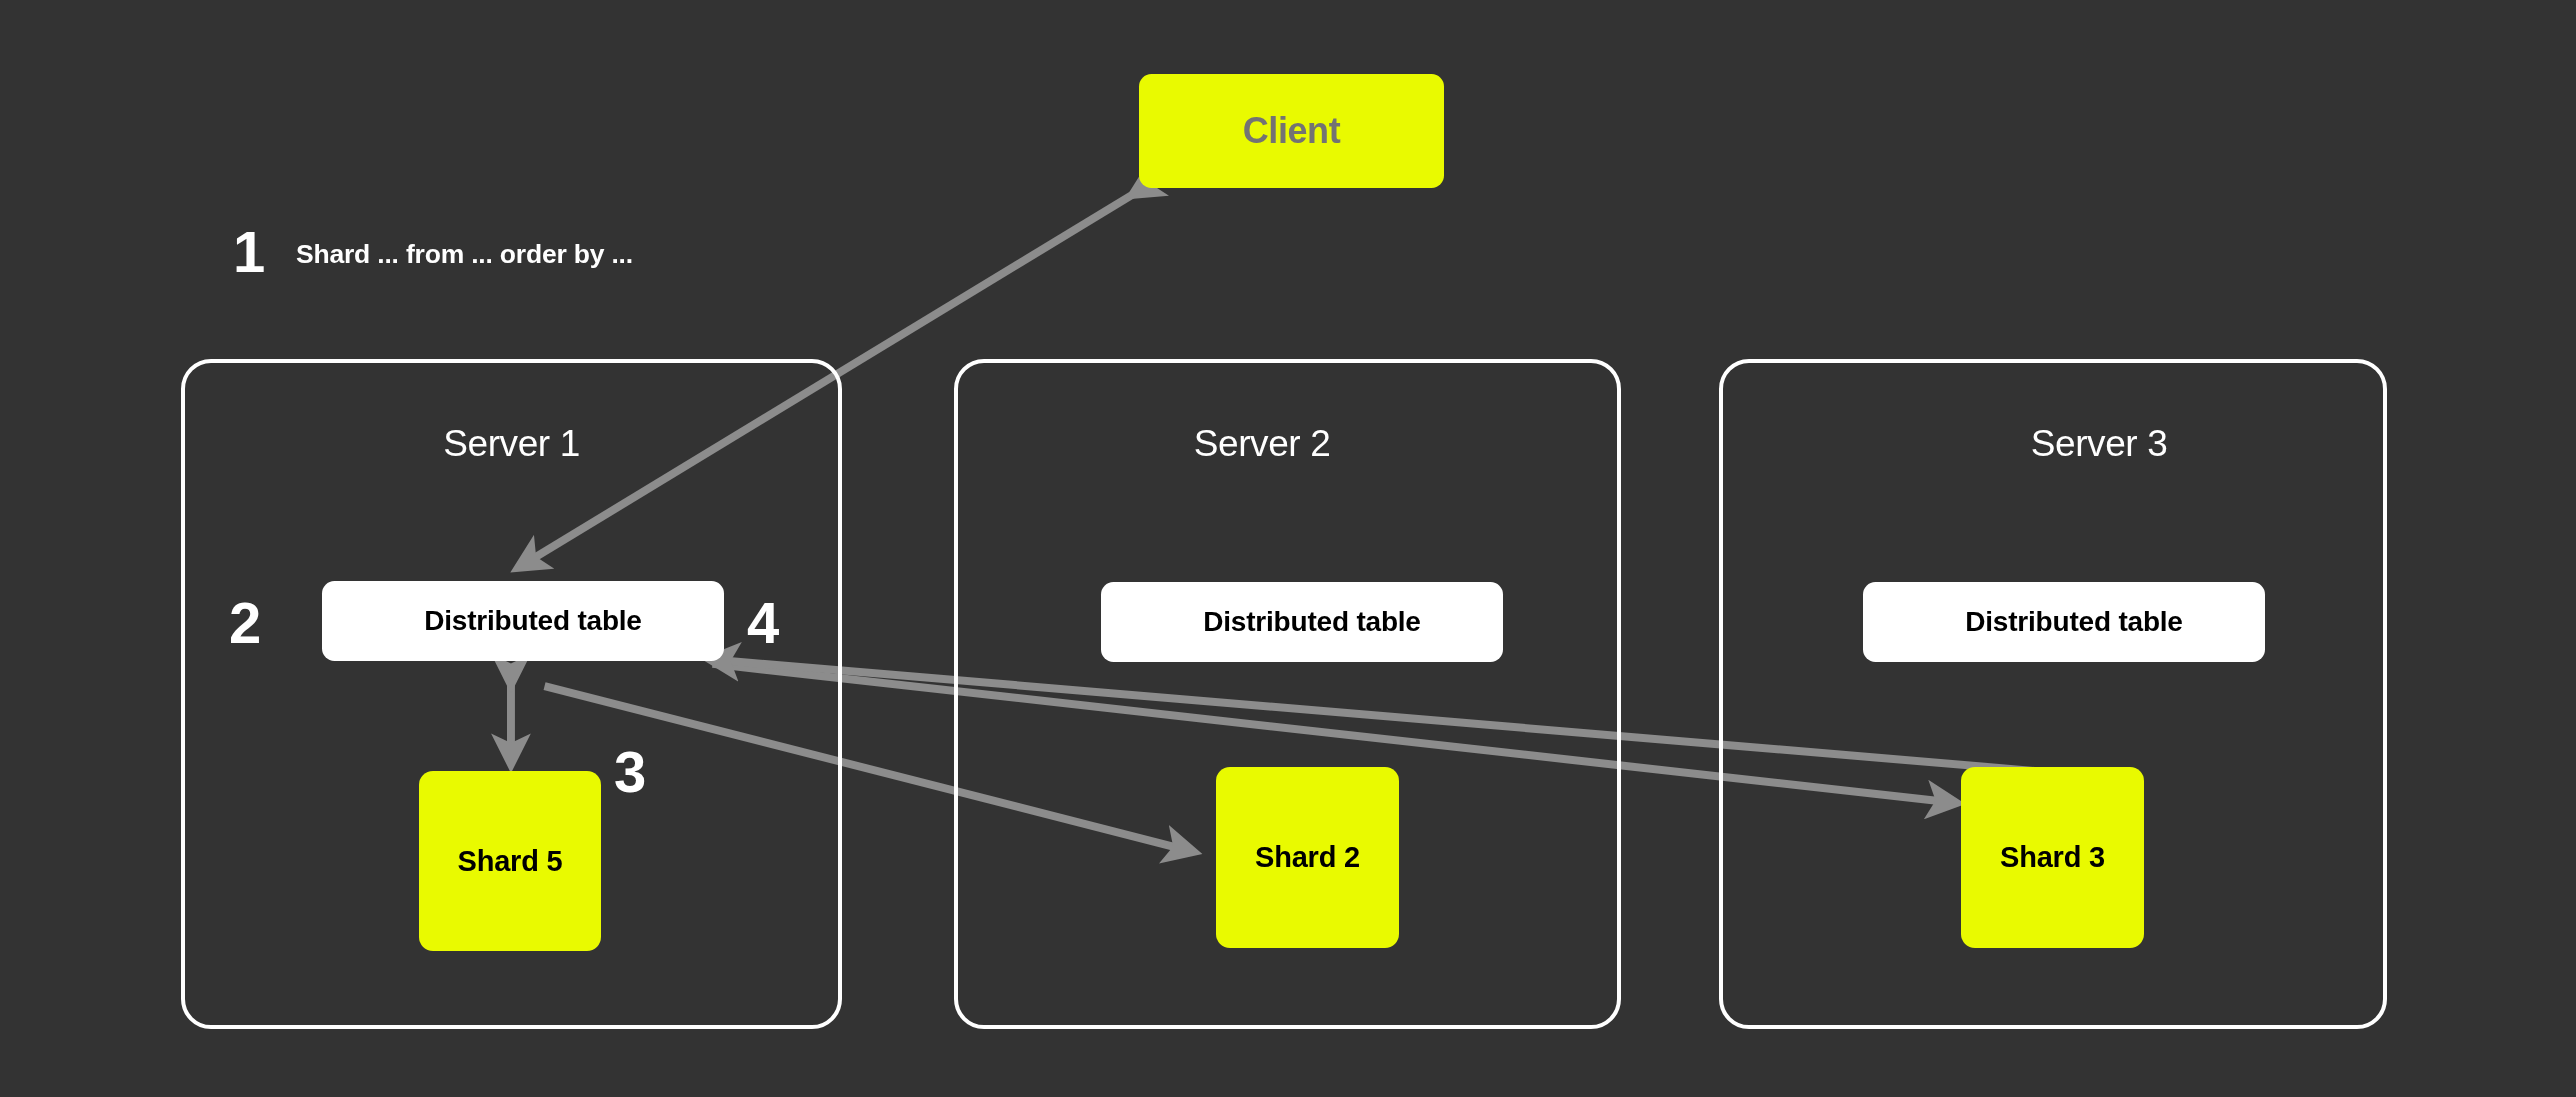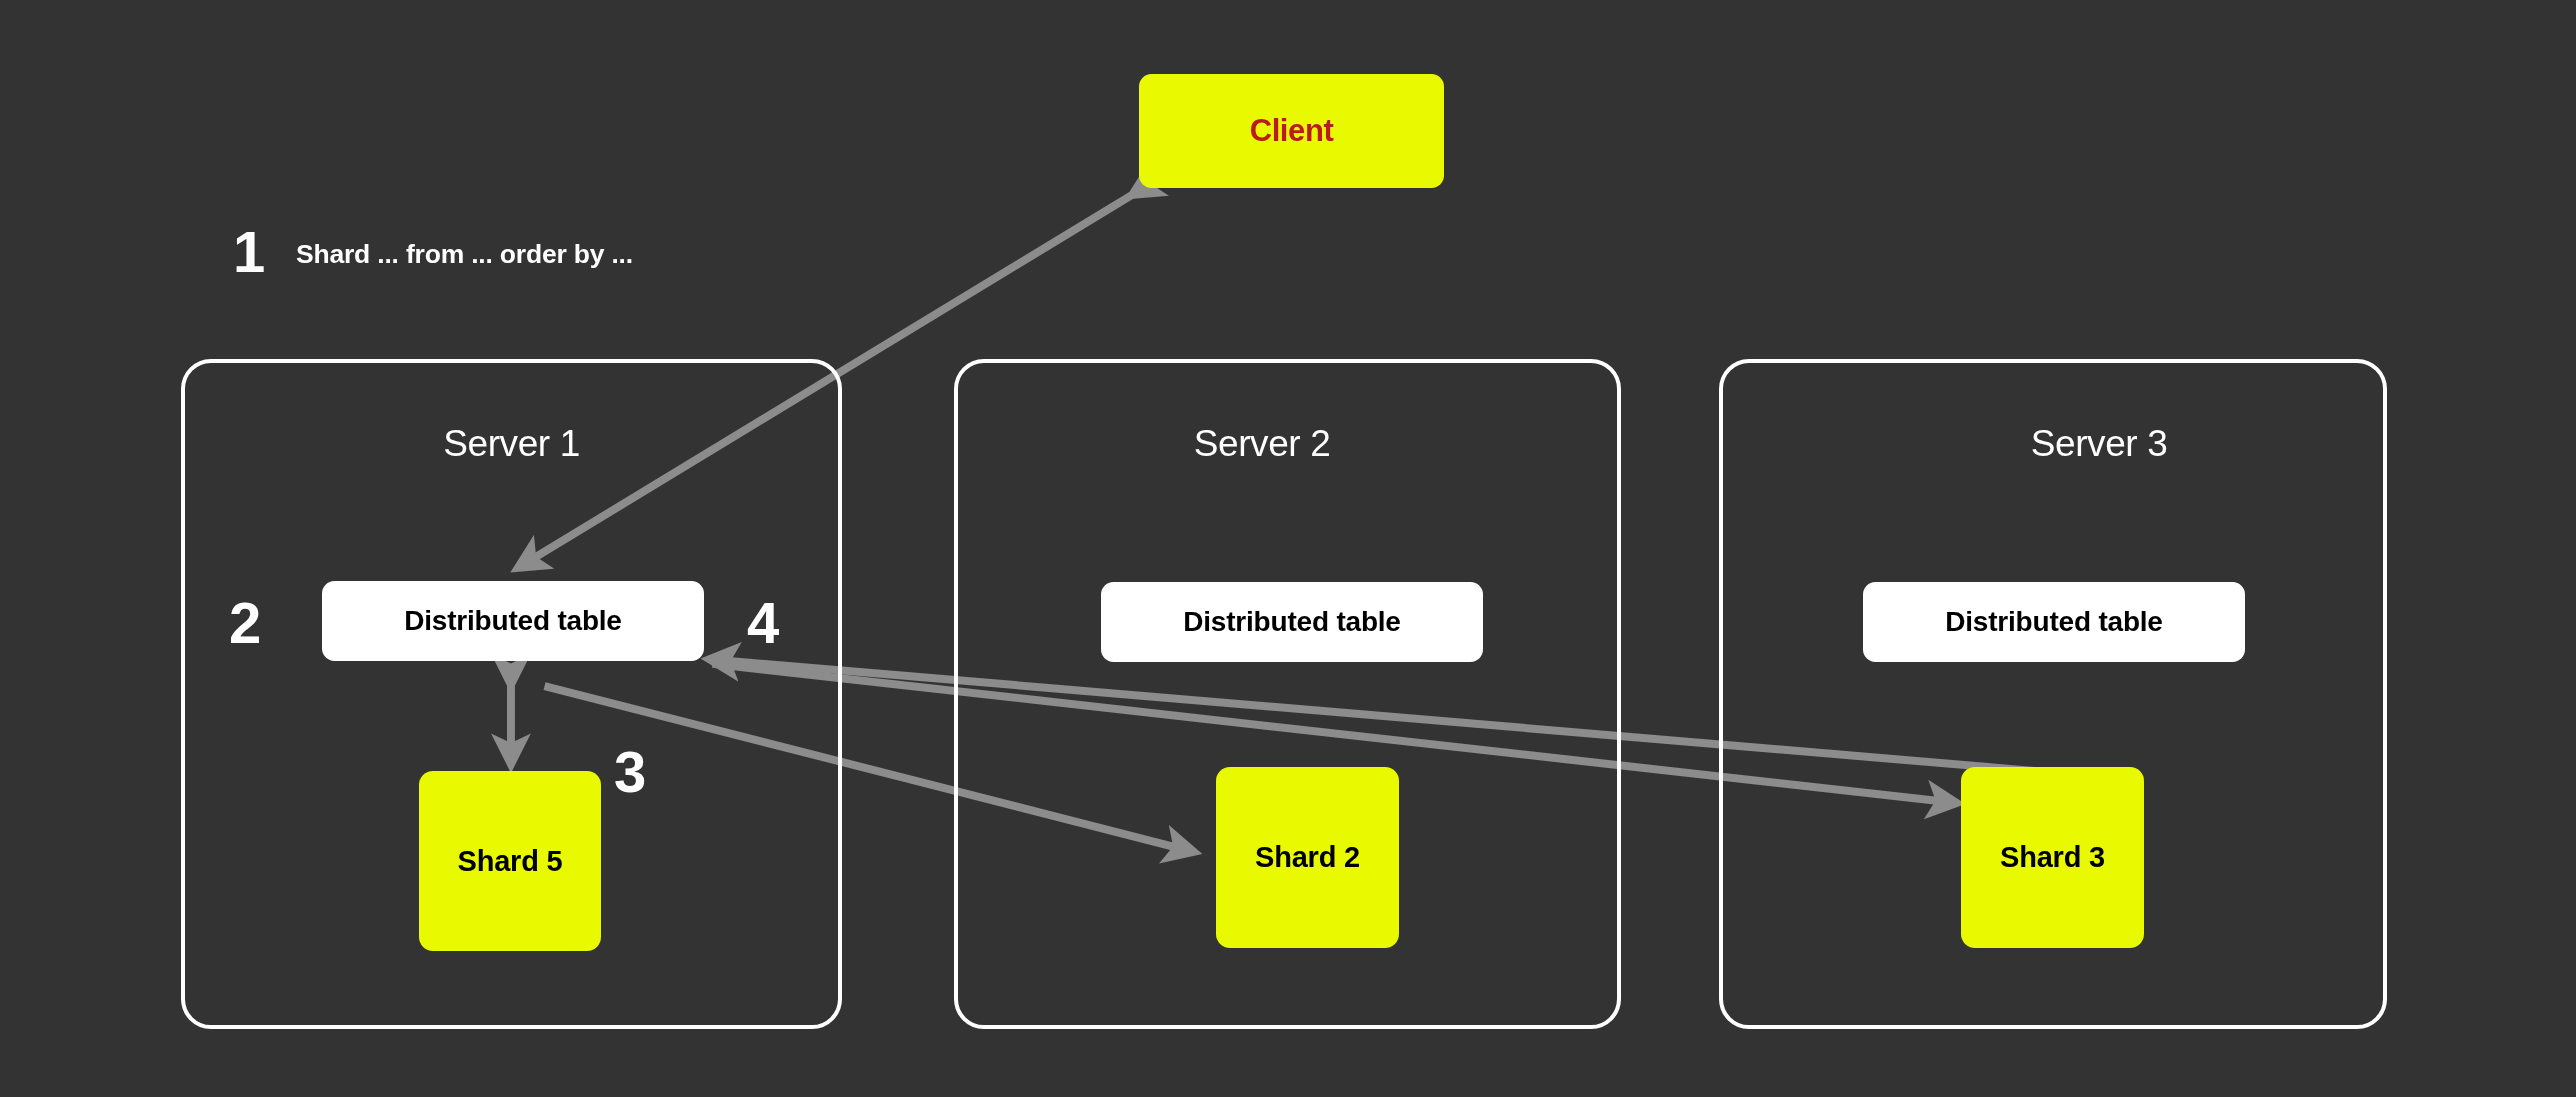--- a/index.html
+++ b/index.html
@@ -21,22 +21,22 @@
     position: absolute;
     left: 1139px;
     top: 74px;
     width: 305px;
     height: 114px;
     background: #E9FA00;
     border-radius: 12.4px;
     display: flex;
     align-items: center;
     justify-content: center;
-    color: #b91c1c;
-    font-size: 31px;
+    color: #737373;
+    font-size: 36px;
     font-weight: 700;
     letter-spacing: -0.4px;
   }
 
   .shard-box {
     position: absolute;
     background: #E9FA00;
     border-radius: 14px;
     display: flex;
     align-items: center;
@@ -82,20 +82,21 @@
     height: 80px;
     background: #FFFFFF;
     border-radius: 12.4px;
     display: flex;
     align-items: center;
     justify-content: center;
     color: #000000;
     font-size: 28px;
     font-weight: 700;
     letter-spacing: -0.2px;
+    padding-left: 20px;
   }
   .dist-1 { left: 322px;  top: 581px; width: 382px; }
   .dist-2 { left: 1101px; top: 582px; width: 382px; }
   .dist-3 { left: 1863px; top: 582px; width: 382px; }
 
   
   .step-num {
     position: absolute;
     color: #FFFFFF;
     font-weight: 700;

